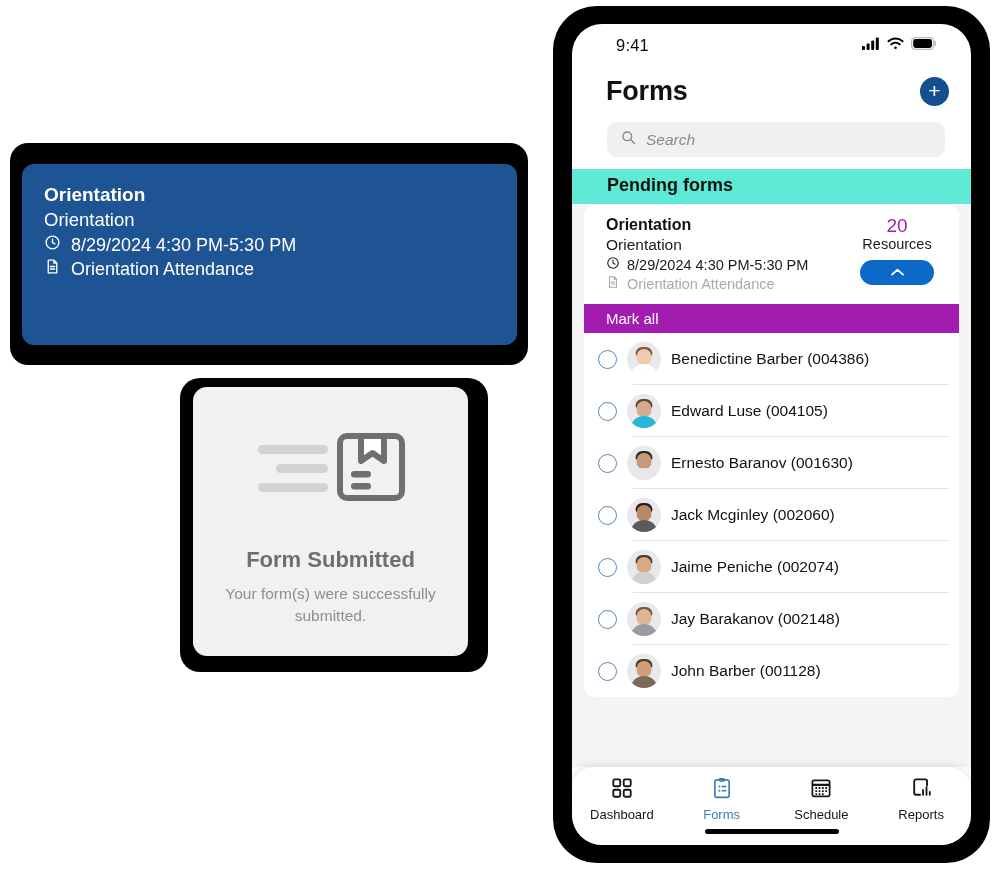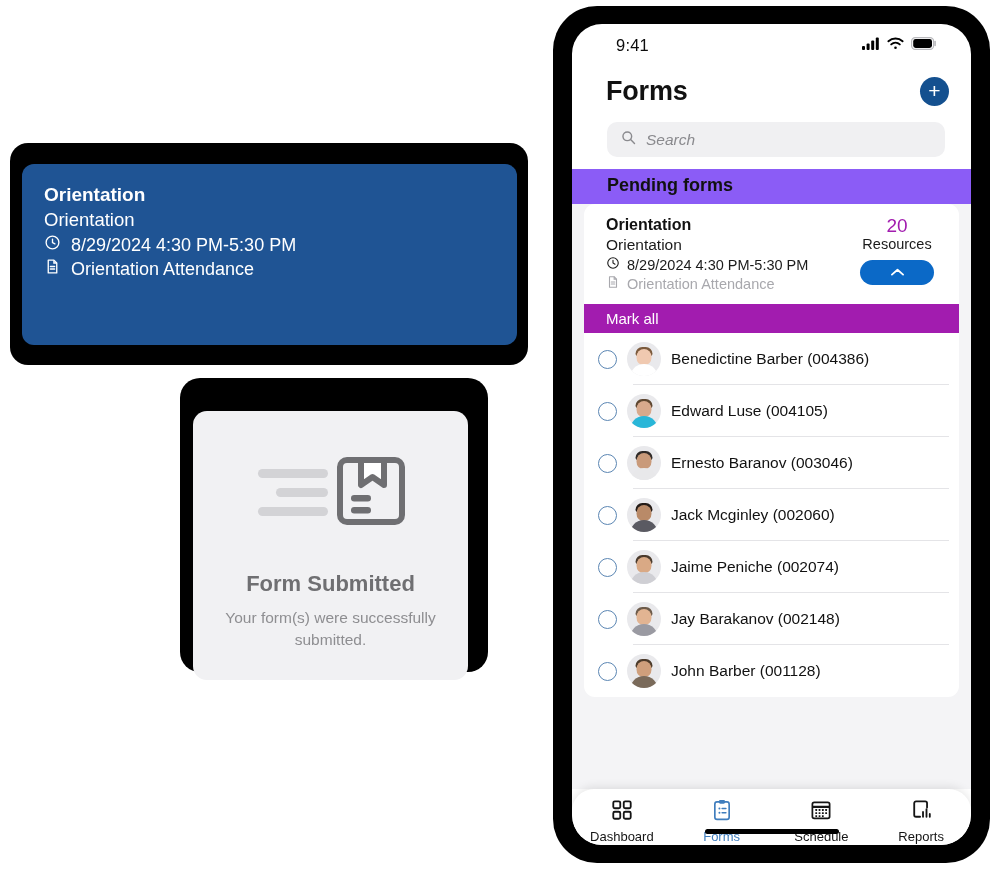--- a/index.html
+++ b/index.html
@@ -36,21 +36,21 @@
 
   
   .fs-frame{
     position:absolute;left:180px;top:378px;width:308px;height:294px;
     background:#000000;border-radius:20px;
   }
   .fs-card{
     position:absolute;left:193px;top:387px;width:275px;height:269px;
     background:#f1f1f3;border-radius:14px;
     display:flex;flex-direction:column;align-items:center;justify-content:flex-start;
-    padding-top:46px;box-sizing:border-box;margin-top:24px;
+    padding-top:46px;box-sizing:border-box;
   }
   .fs-icon{margin-bottom:38px;}
   .fs-title{font-size:22px;font-weight:bold;color:#6f6f72;margin-bottom:10px;}
   .fs-sub{font-size:15.5px;color:#8e8e91;text-align:center;line-height:1.42;width:225px;}
 
   
   .phone-frame{
     position:absolute;left:553px;top:6px;width:437px;height:857px;
     background:#000000;border-radius:44px;
   }
@@ -75,21 +75,21 @@
     display:flex;align-items:center;justify-content:center;color:#ffffff;
     font-size:21px;line-height:1;padding-bottom:2px;box-sizing:border-box;
   }
   .search-wrap{flex:0 0 auto;padding:8px 26px 12px 35px;box-sizing:border-box;font-style:italic;}
   .search-box{
     height:35px;background:#f0f0f2;border-radius:10px;
     display:flex;align-items:center;gap:10px;padding:0 14px;box-sizing:border-box;
   }
   .search-ph{font-size:15.5px;color:#8a8a8e;}
   .pending-head{
-    flex:0 0 auto;background:#8b5cf6;padding:6px 0 8px 35px;box-sizing:border-box;
+    flex:0 0 auto;background:#5eead4;padding:6px 0 8px 35px;box-sizing:border-box;
   }
   .pending-head span{font-size:18px;font-weight:bold;color:#111111;}
   .list-area{flex:1 1 auto;background:#f4f4f6;overflow:hidden;position:relative;}
   .form-card{
     margin:0 12px;background:#ffffff;border-radius:11px 11px 0 0;
     padding:12px 0 10px 0;display:flex;align-items:flex-start;
   }
   .fc-left{flex:1 1 auto;padding-left:22px;}
   .fc-title{font-size:16px;font-weight:bold;color:#111111;margin-bottom:2px;}
   .fc-sub{font-size:15.5px;color:#1b1b1b;margin-bottom:2px;}
@@ -133,21 +133,21 @@
   .avatar .body{
     position:absolute;left:50%;bottom:-6px;transform:translateX(-50%);
     width:28px;height:18px;border-radius:14px 14px 0 0;
   }
   .avatar .hair{
     position:absolute;left:50%;top:15%;transform:translateX(-50%);
     width:17px;height:9px;border-radius:9px 9px 3px 3px;
   }
   .person-name{font-size:15.5px;color:#111111;white-space:nowrap;}
   .tabbar{
-    flex:0 0 auto;height:56px;background:#ffffff;border-radius:22px 22px 30px 30px;
+    flex:0 0 auto;height:78px;background:#ffffff;border-radius:22px 22px 30px 30px;
     box-shadow:0 -2px 10px rgba(0,0,0,.10);
     display:flex;align-items:flex-start;justify-content:space-around;
     padding-top:10px;box-sizing:border-box;position:relative;z-index:5;
   }
   .tab{display:flex;flex-direction:column;align-items:center;gap:5px;width:86px;}
   .tab span{font-size:13px;color:#151515;}
   .tab.active span{color:#3f7dbd;}
   .home-ind{
     position:absolute;left:50%;transform:translateX(-50%);bottom:11px;
     width:134px;height:5px;border-radius:3px;background:#000000;
@@ -318,21 +318,21 @@
           <div class="person-name">Edward Luse (004105)</div>
           <div class="sep"></div>
         </div>
         <div class="person-row">
           <div class="radio-empty"></div>
           <div class="avatar">
             <div class="hair" style="background:#2f2a28"></div>
             <div class="head" style="background:#c99a7a"></div>
             <div class="body" style="background:#e8e8ea"></div>
           </div>
-          <div class="person-name">Ernesto Baranov (003046)</div>
+          <div class="person-name">Ernesto Baranov (001630)</div>
           <div class="sep"></div>
         </div>
         <div class="person-row">
           <div class="radio-empty"></div>
           <div class="avatar">
             <div class="hair" style="background:#241c18"></div>
             <div class="head" style="background:#b98a68"></div>
             <div class="body" style="background:#5a5a62"></div>
           </div>
           <div class="person-name">Jack Mcginley (002060)</div>

